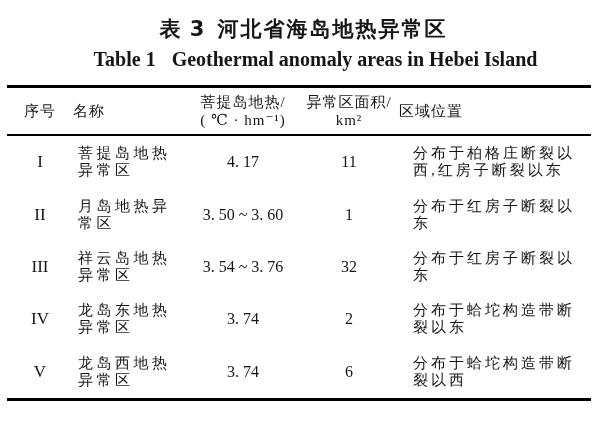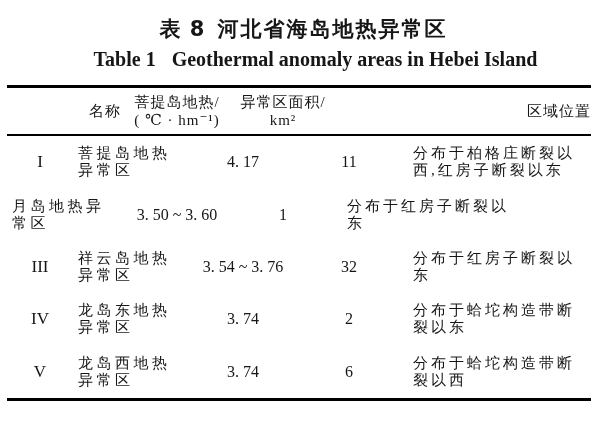--- a/index.html
+++ b/index.html
@@ -61,55 +61,57 @@
   .c2 { width: 114px; font-size: 15px; line-height: 17px; letter-spacing: 3.5px; padding-left: 5px; box-sizing: border-box; }
   .c3 { width: 112px; text-align: center; font-size: 16px; }
   .c4 { width: 100px; text-align: center; font-size: 16px; }
   .c5 { flex: 1;      font-size: 15px; line-height: 17px; letter-spacing: 3px; padding-left: 14px; box-sizing: border-box; }
 
   .thead .cell {
     font-size: 15px;
     line-height: 18px;
     letter-spacing: 1px;
   }
-  .thead .c2, .thead .c5 { text-align: right; padding-left: 0; }
+  .thead .c2, .thead .c5 { text-align: left; padding-left: 0; }
 </style>
 </head>
 <body>
 
 <div class="title-zh">
-  <span class="tlabel">表 8</span><span>河北省海岛地热异常区</span>
+  <span class="tlabel">表 3</span><span>河北省海岛地热异常区</span>
 </div>
 
 <div class="title-en">
   <span class="tlabel">Table 1</span><span>Geothermal anomaly areas in Hebei Island</span>
 </div>
 
 <div class="datatable">
 
   <div class="thead">
+    <div class="cell c1">序号</div>
     <div class="cell c2">名称</div>
     <div class="cell c3">菩提岛地热/
 ( ℃ · hm⁻¹)</div>
     <div class="cell c4">异常区面积/
 km²</div>
     <div class="cell c5">区域位置</div>
   </div>
 
   <div class="trow">
     <div class="cell c1">I</div>
     <div class="cell c2">菩提岛地热
 异常区</div>
     <div class="cell c3">4. 17</div>
     <div class="cell c4">11</div>
     <div class="cell c5">分布于柏格庄断裂以
 西,红房子断裂以东</div>
   </div>
 
   <div class="trow">
+    <div class="cell c1">II</div>
     <div class="cell c2">月岛地热异
 常区</div>
     <div class="cell c3">3. 50 ~ 3. 60</div>
     <div class="cell c4">1</div>
     <div class="cell c5">分布于红房子断裂以
 东</div>
   </div>
 
   <div class="trow">
     <div class="cell c1">III</div>

